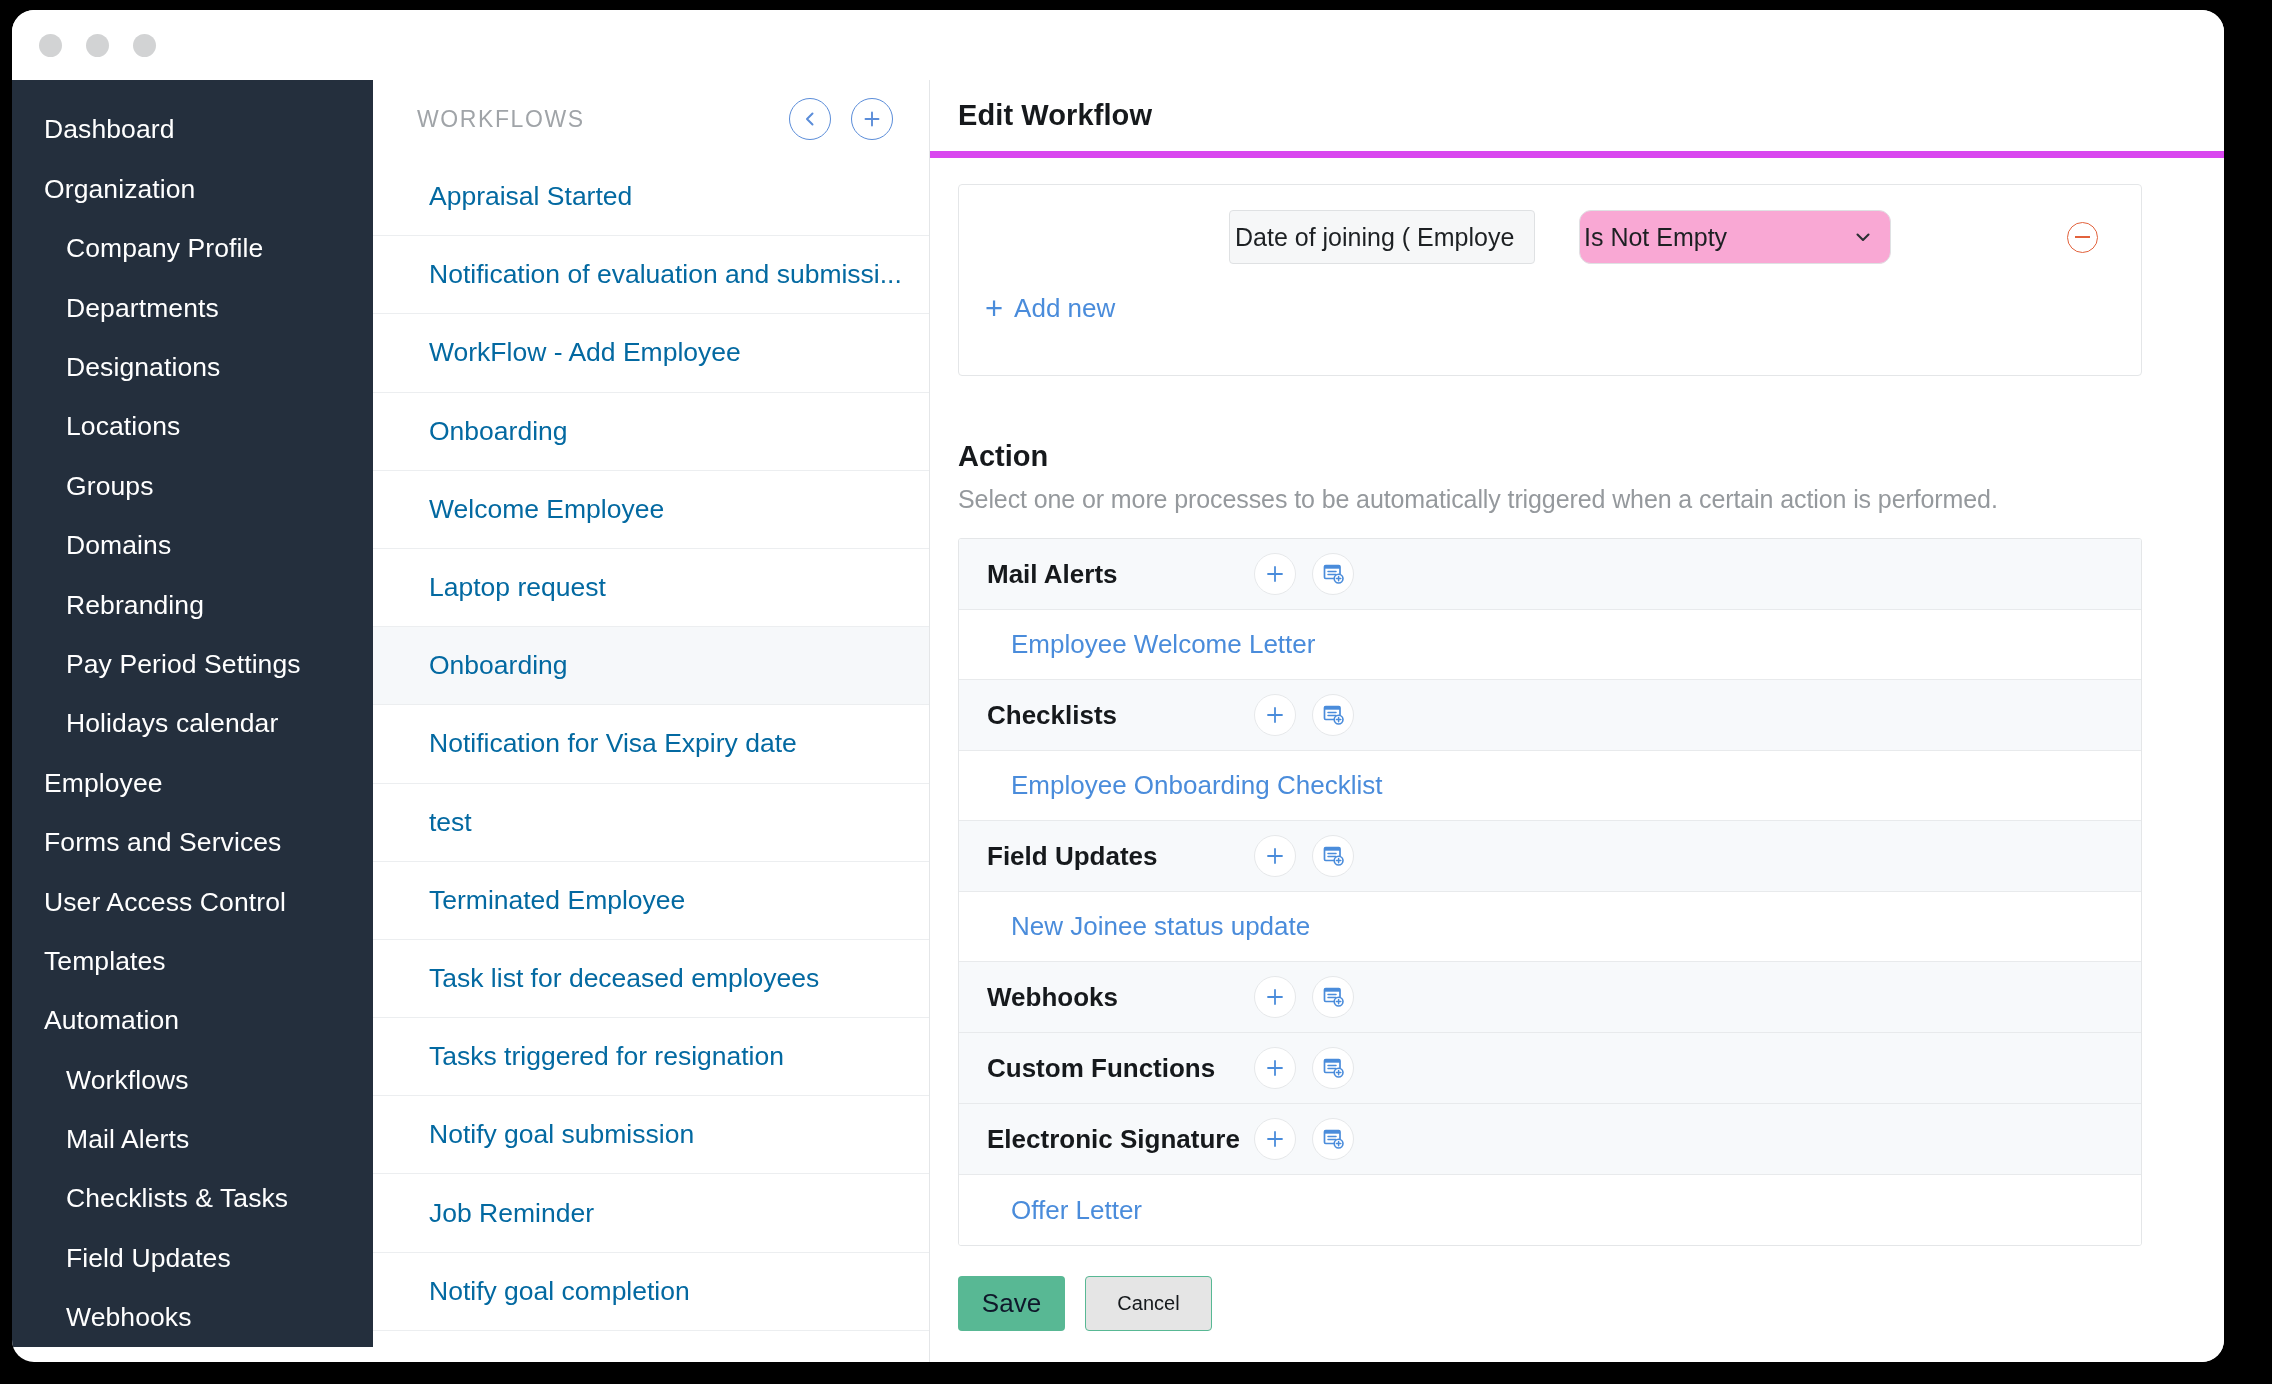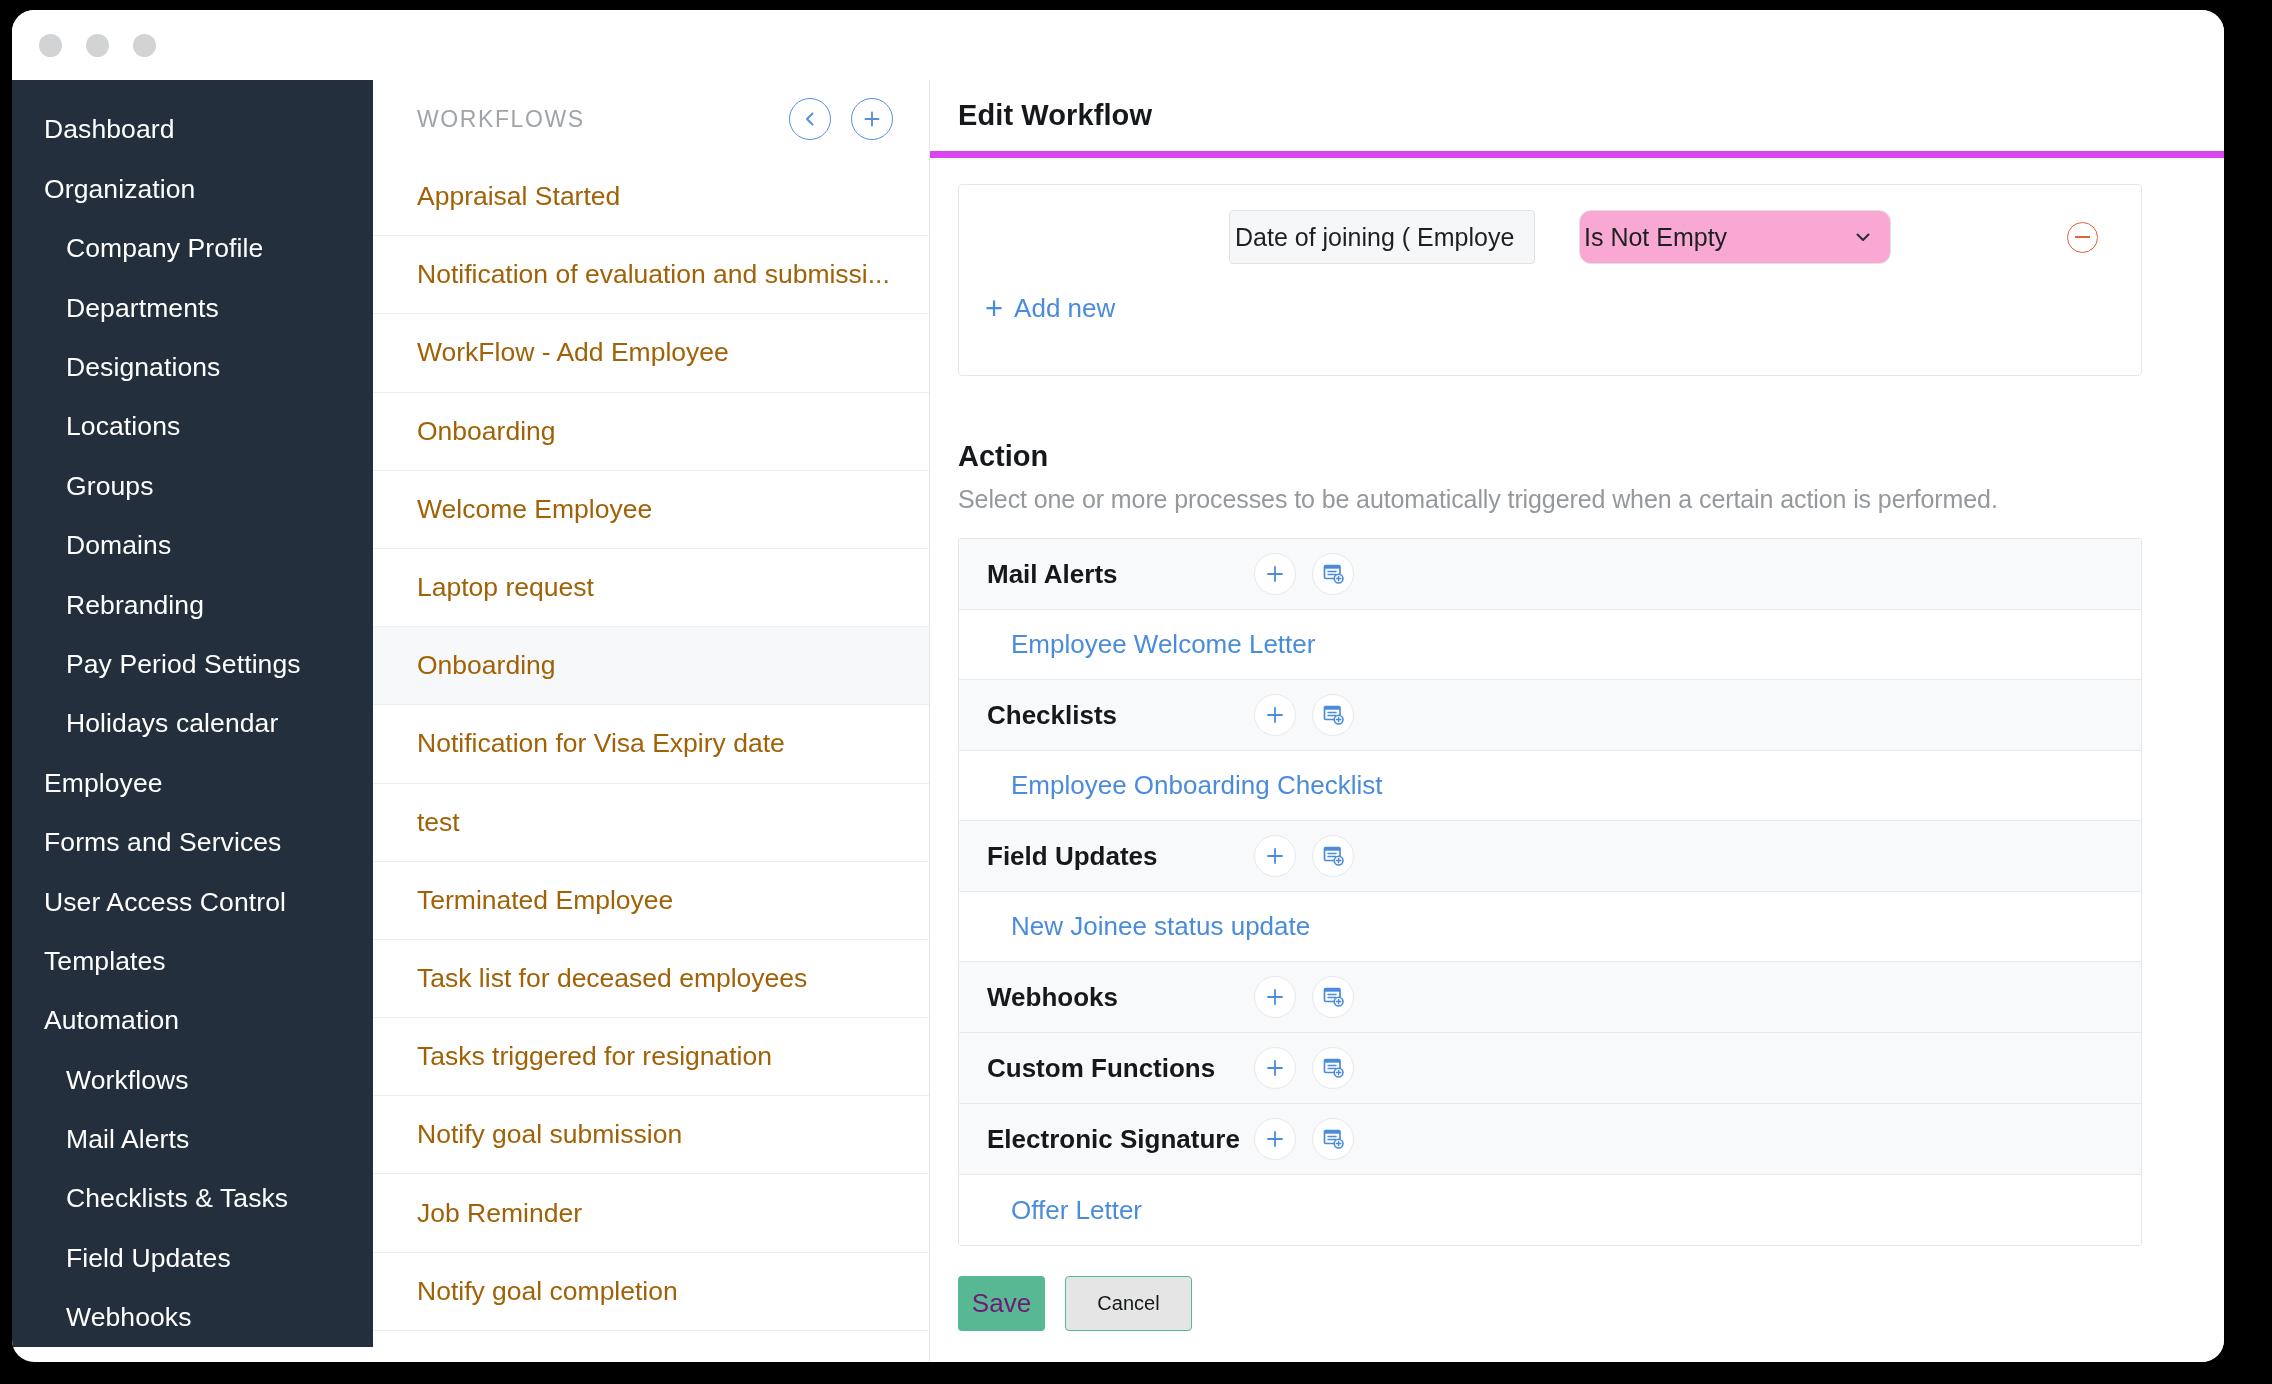--- a/index.html
+++ b/index.html
@@ -94,24 +94,24 @@
     margin-left: 20px;
     background: #ffffff;
     flex: 0 0 auto;
   }
   .circ-btn svg { display: block; }
   .wf-list { flex: 1 1 auto; overflow: hidden; }
   .wf-item {
     height: 78.2px;
     display: flex;
     align-items: center;
-    padding-left: 44px;
+    padding-left: 56px;
     padding-right: 20px;
     border-bottom: 1px solid #eceef0;
-    color: #a16207;
+    color: #0369a1;
     font-size: 26.5px;
     white-space: nowrap;
     overflow: hidden;
     background: #ffffff;
   }
   .wf-item.selected { background: #f6f8fa; }
   
   .right {
     flex: 1 1 auto;
     background: #ffffff;
@@ -255,26 +255,26 @@
     padding-left: 52px;
     color: #4a8cdb;
     font-size: 26px;
     border-bottom: 1px solid #e8eaec;
   }
   .act-card > *:last-child { border-bottom: none; }
   
   .btn-row { margin-top: 30px; display: flex; align-items: center; gap: 20px; }
   .btn-save {
     background: #58b894;
-    color: #701a75;
+    color: #0f172a;
     font-size: 26px;
     border: none;
     border-radius: 4px;
     height: 55px;
-    width: 87px;
+    width: 107px;
     display: flex; align-items: center; justify-content: center;
   }
   .btn-cancel {
     background: #e5e5e5;
     color: #16191c;
     font-size: 20px;
     border: 1.6px solid #58b894;
     border-radius: 4px;
     height: 55px;
     width: 127px;

